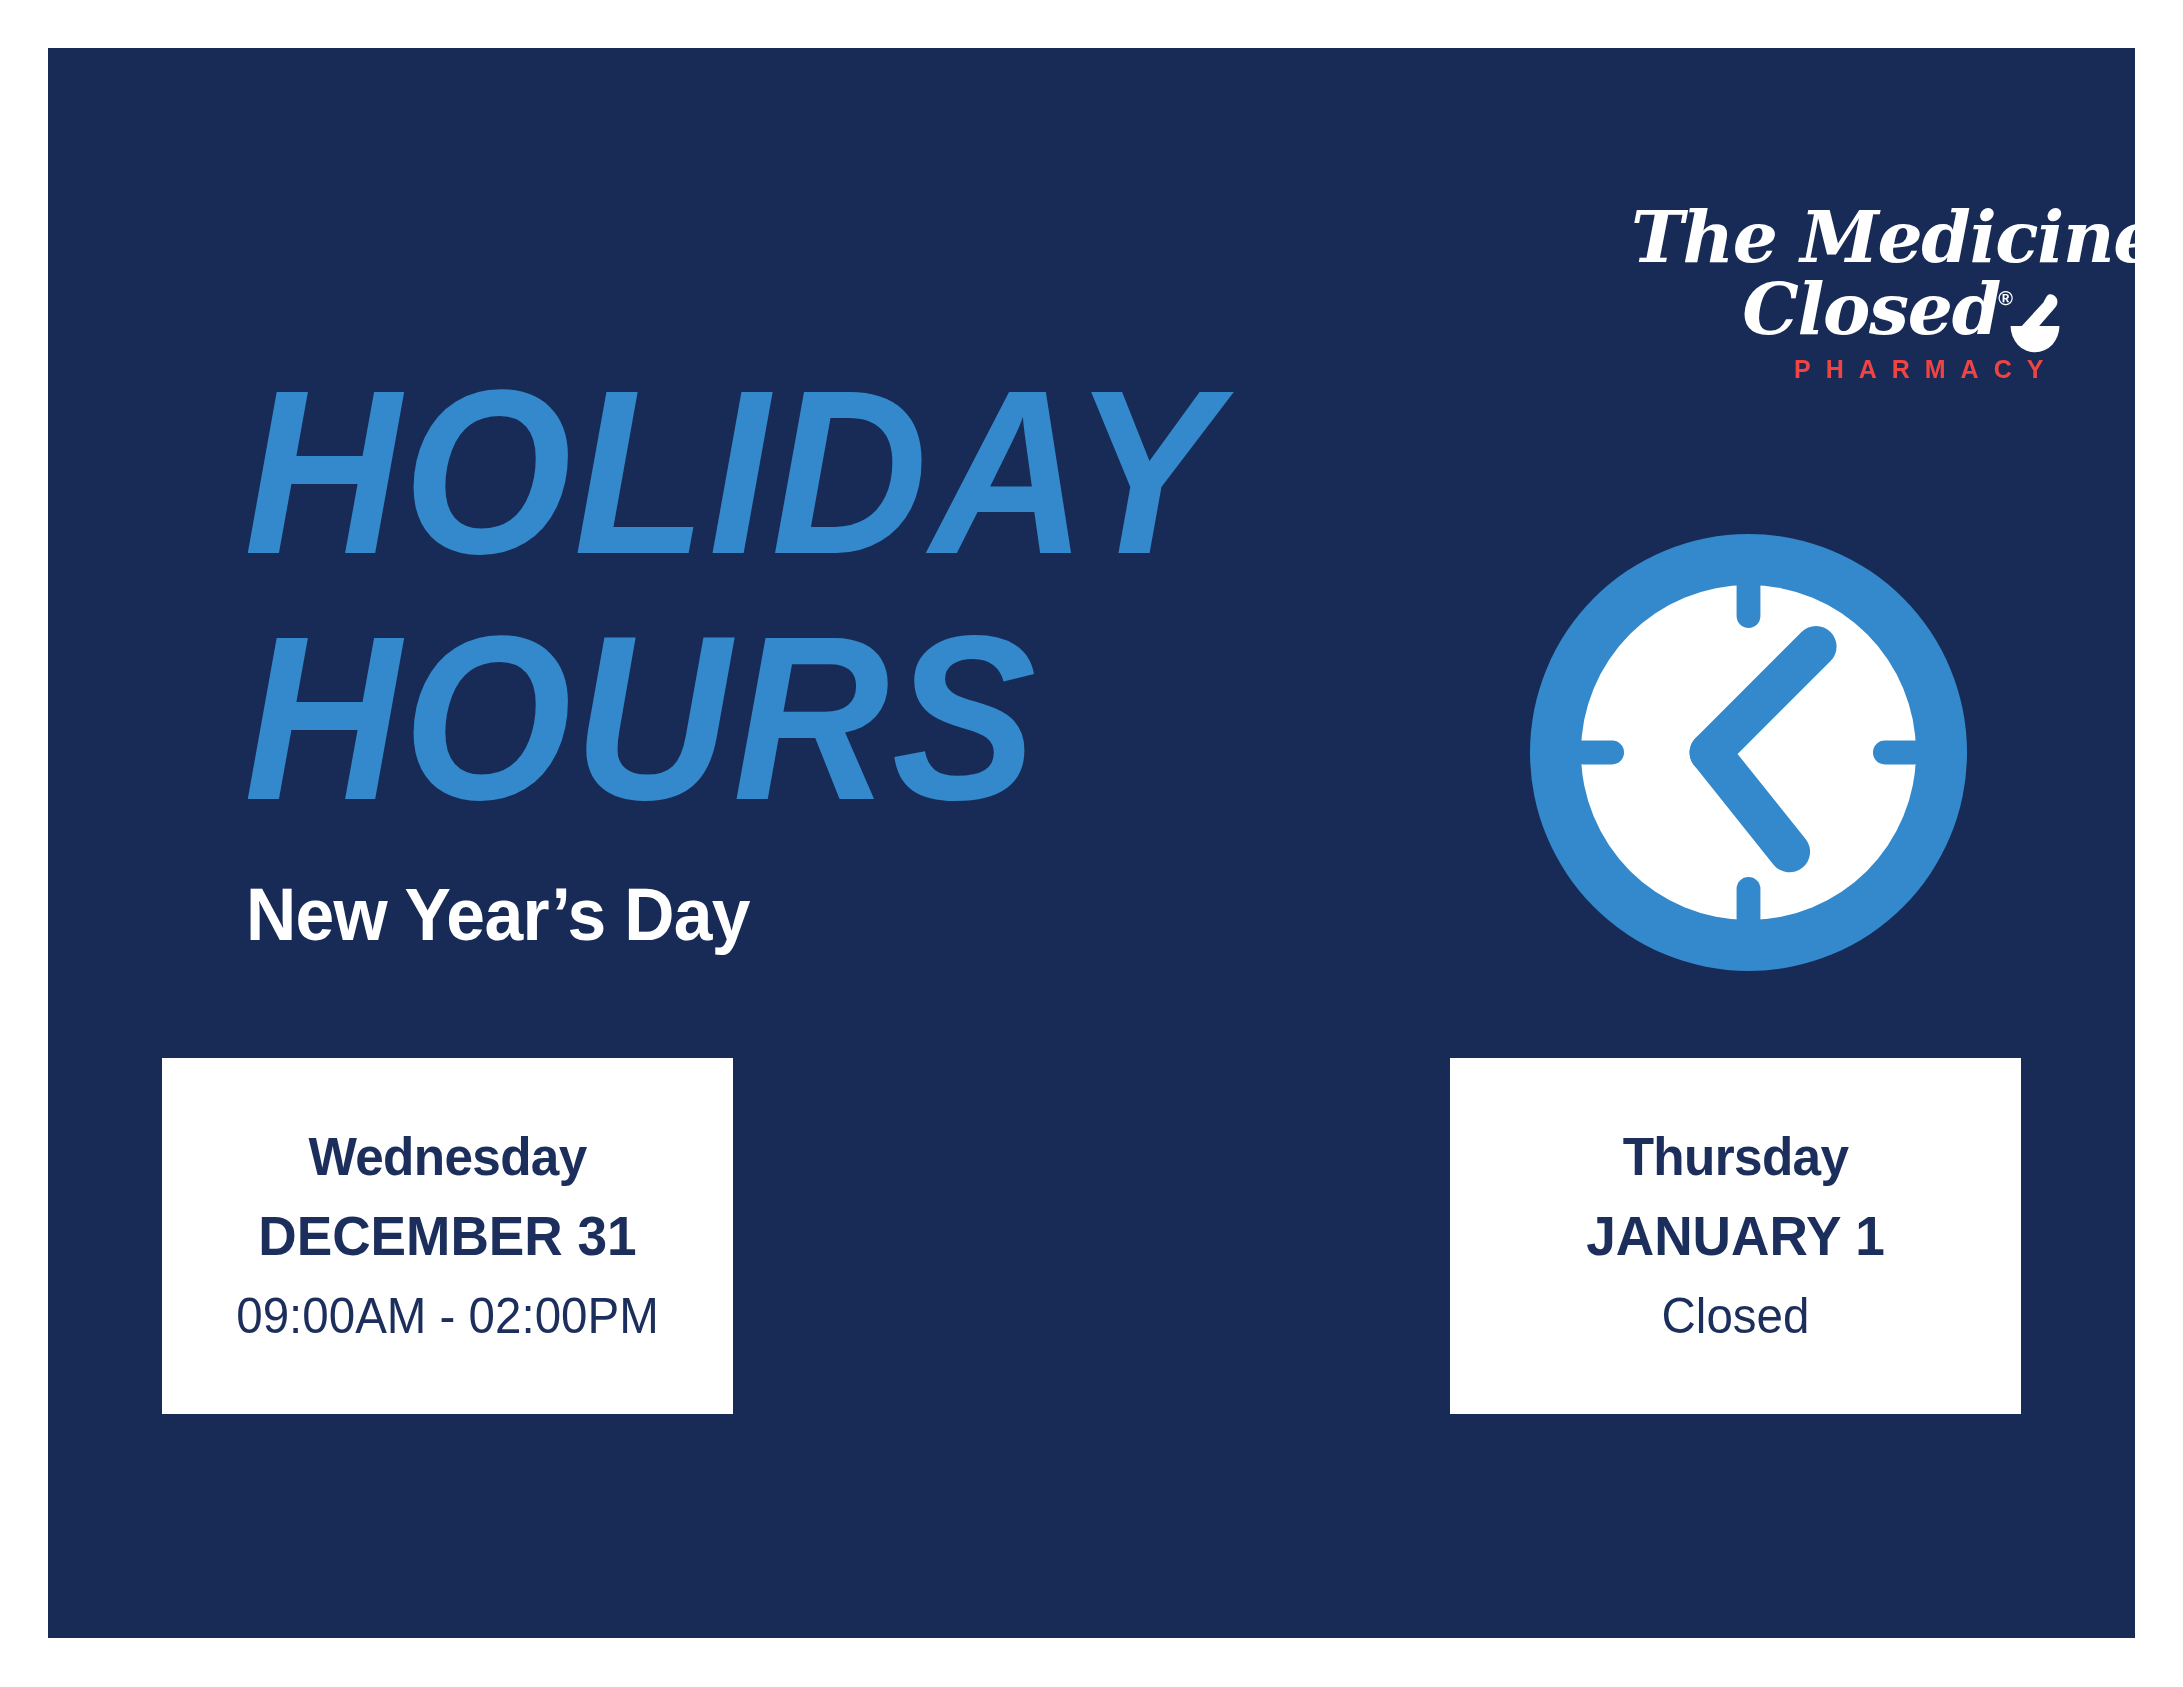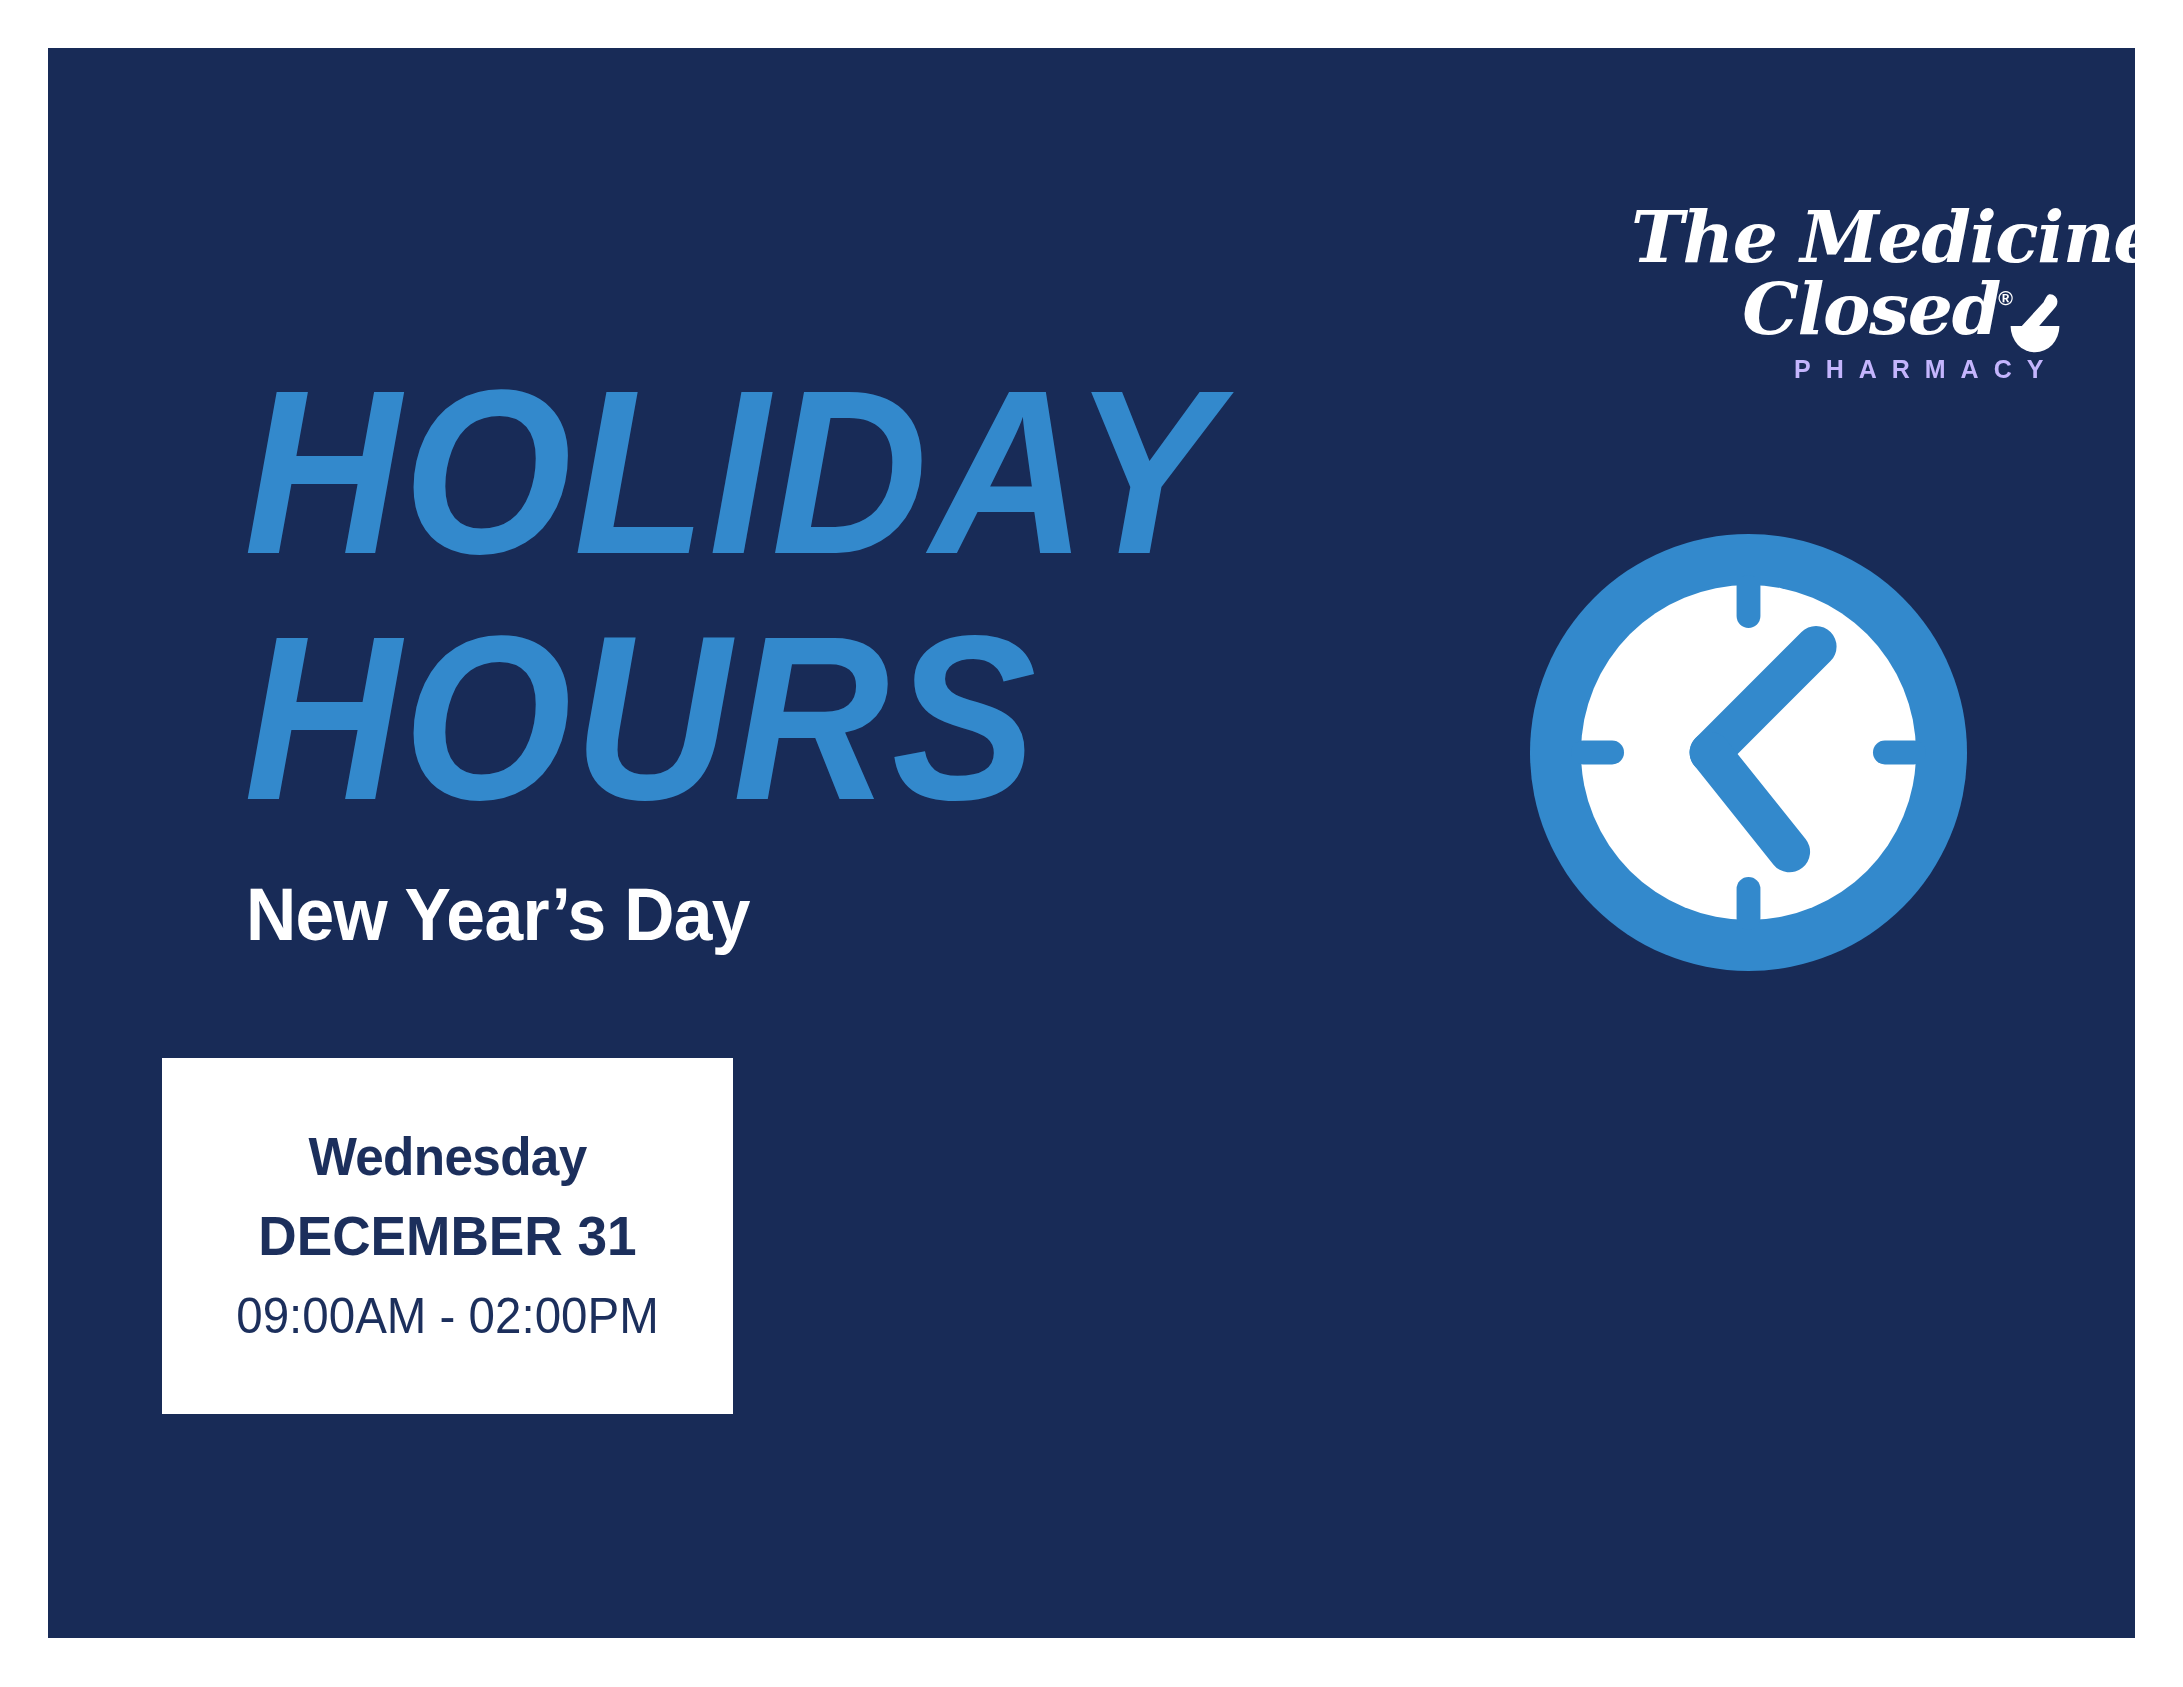--- a/index.html
+++ b/index.html
@@ -67,21 +67,21 @@
   }
   #logo-mortar {
     position: absolute;
     right: 0px;
     top: 90px;
     width: 52px;
     height: 62px;
   }
   #logo-pharmacy {
     display: block;
-    color: #c4b5fd;
+    color: #ef4444;
     font-family: "Liberation Sans", sans-serif;
     font-weight: bold;
     font-size: 25px;
     letter-spacing: 15px;
     padding-right: 2.6px;
     padding-top: 9.3px;
     white-space: nowrap;
   }
 
   
@@ -216,18 +216,23 @@
   </svg>
 
   <div id="cards">
 
     <div class="day-card">
       <span class="card-weekday">Wednesday</span>
       <span class="card-date">DECEMBER 31</span>
       <span class="card-hours">09:00AM - 02:00PM</span>
     </div>
 
+    <div class="day-card">
+      <span class="card-weekday">Thursday</span>
+      <span class="card-date">JANUARY 1</span>
+      <span class="card-hours">Closed</span>
+    </div>
 
 
   </div>
 
 </div>
 
 
 </body></html>

